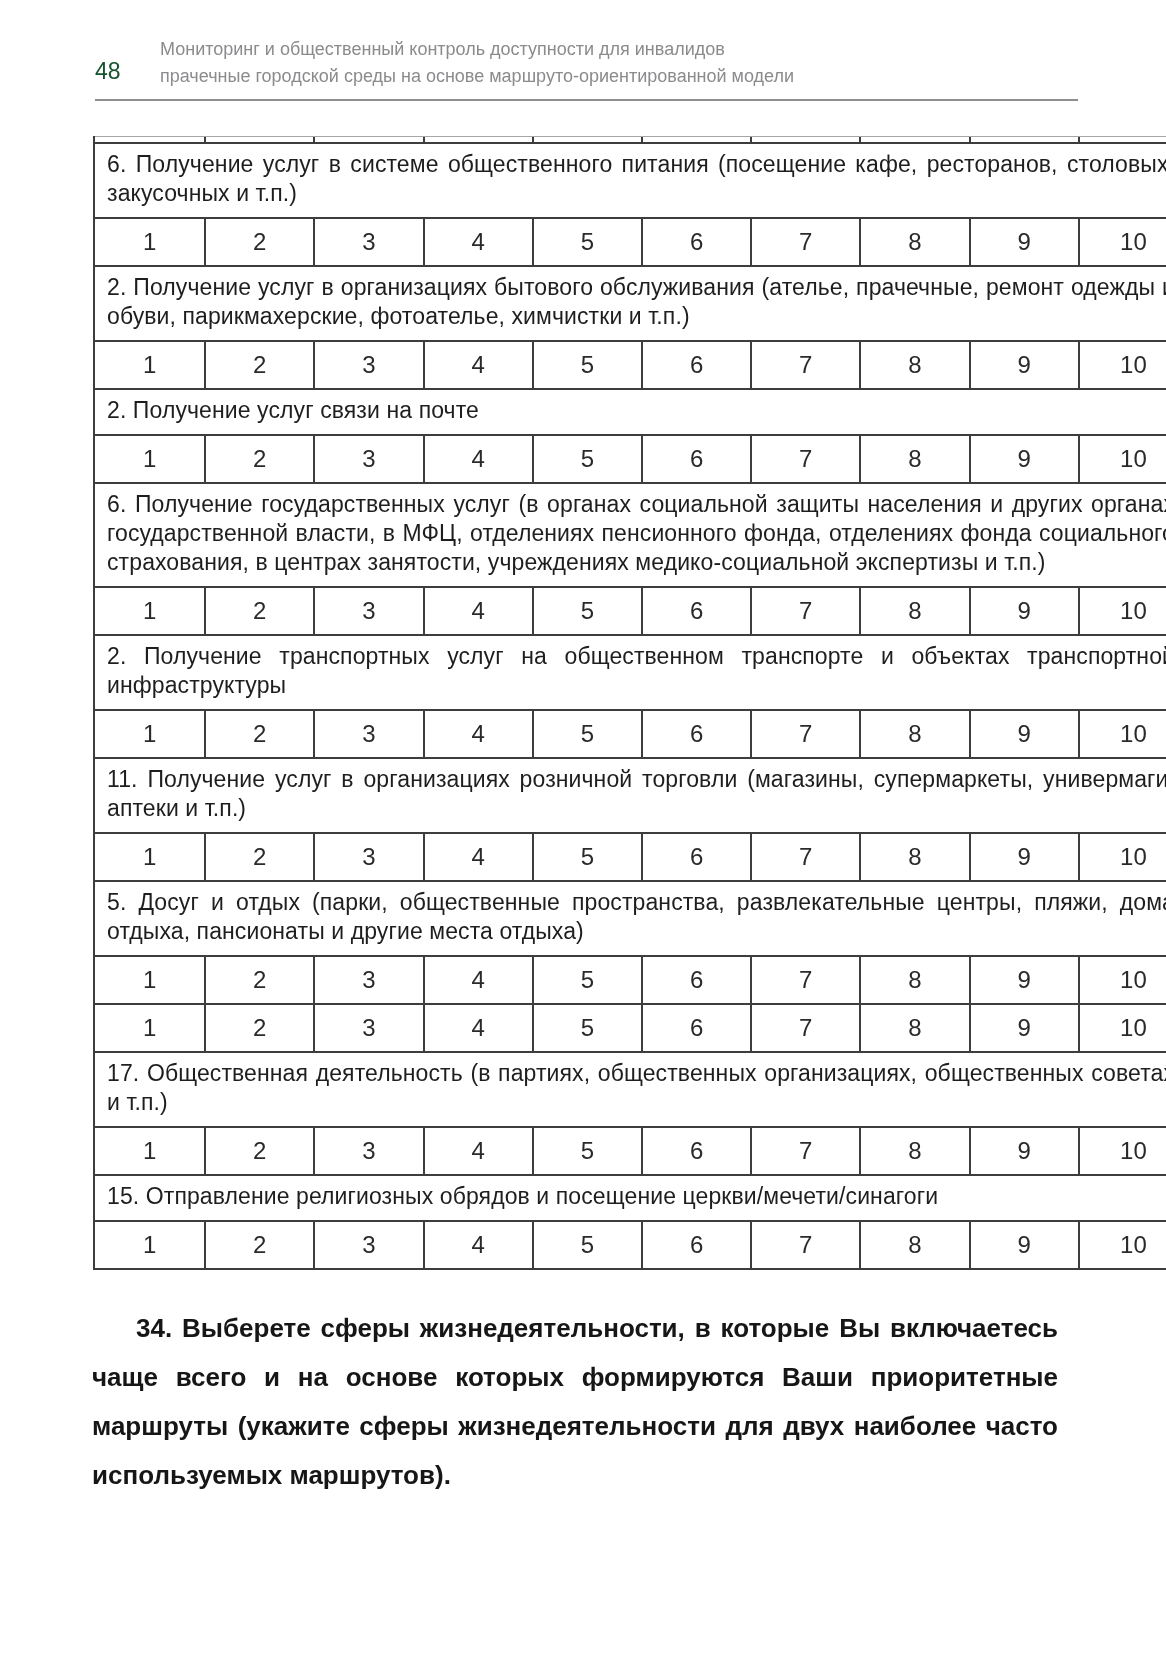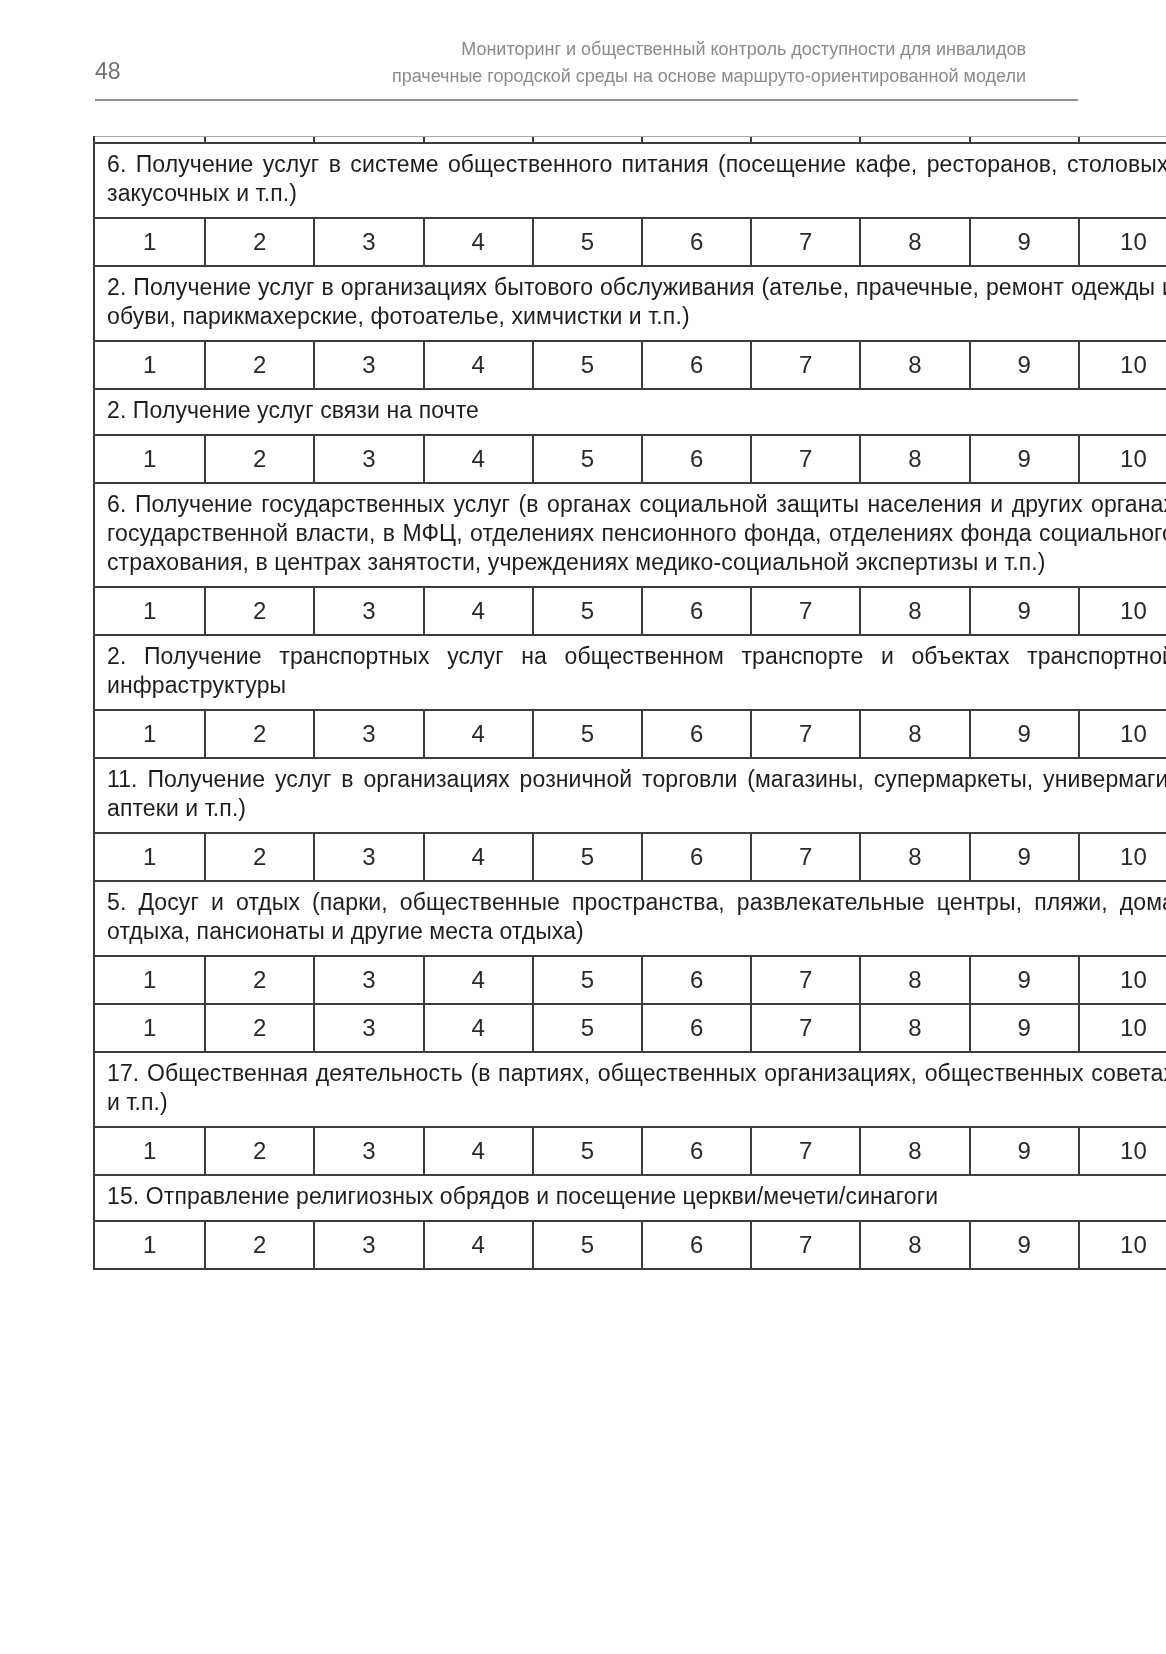--- a/index.html
+++ b/index.html
@@ -6,25 +6,25 @@
   .page{
     position:relative;
     width:1166px;height:1654px;
     background:#ffffff;
     font-family:"Liberation Sans","DejaVu Sans",sans-serif;
     overflow:hidden;
   }
   
   .page-num{
     position:absolute;left:95px;top:58px;
-    font-size:23px;color:#737373;
+    font-size:23px;color:#14532d;
   }
   .header-title{
     position:absolute;left:160px;right:140px;top:36px;
-    text-align:right;font-size:18px;line-height:27px;color:#8b8b8e;
+    text-align:left;font-size:18px;line-height:27px;color:#8b8b8e;
   }
   .header-rule{
     position:absolute;left:95px;right:88px;top:99px;height:2px;
     background:#8f8f92;
   }
   
   .qtable{
     margin:136px 0 0 93px;
     width:1096px;
     box-sizing:border-box;
@@ -221,14 +221,15 @@
         <div class="num-cell">4</div>
         <div class="num-cell">5</div>
         <div class="num-cell">6</div>
         <div class="num-cell">7</div>
         <div class="num-cell">8</div>
         <div class="num-cell">9</div>
         <div class="num-cell">10</div>
       </div>
     </div>
 
+  <div class="q34">34. Выберете сферы жизнедеятельности, в которые Вы включаетесь чаще всего и на основе которых формируются Ваши приоритетные маршруты (укажите сферы жизнедеятельности для двух наиболее часто используемых маршрутов).</div>
 
 </div>
 
 </body></html>

